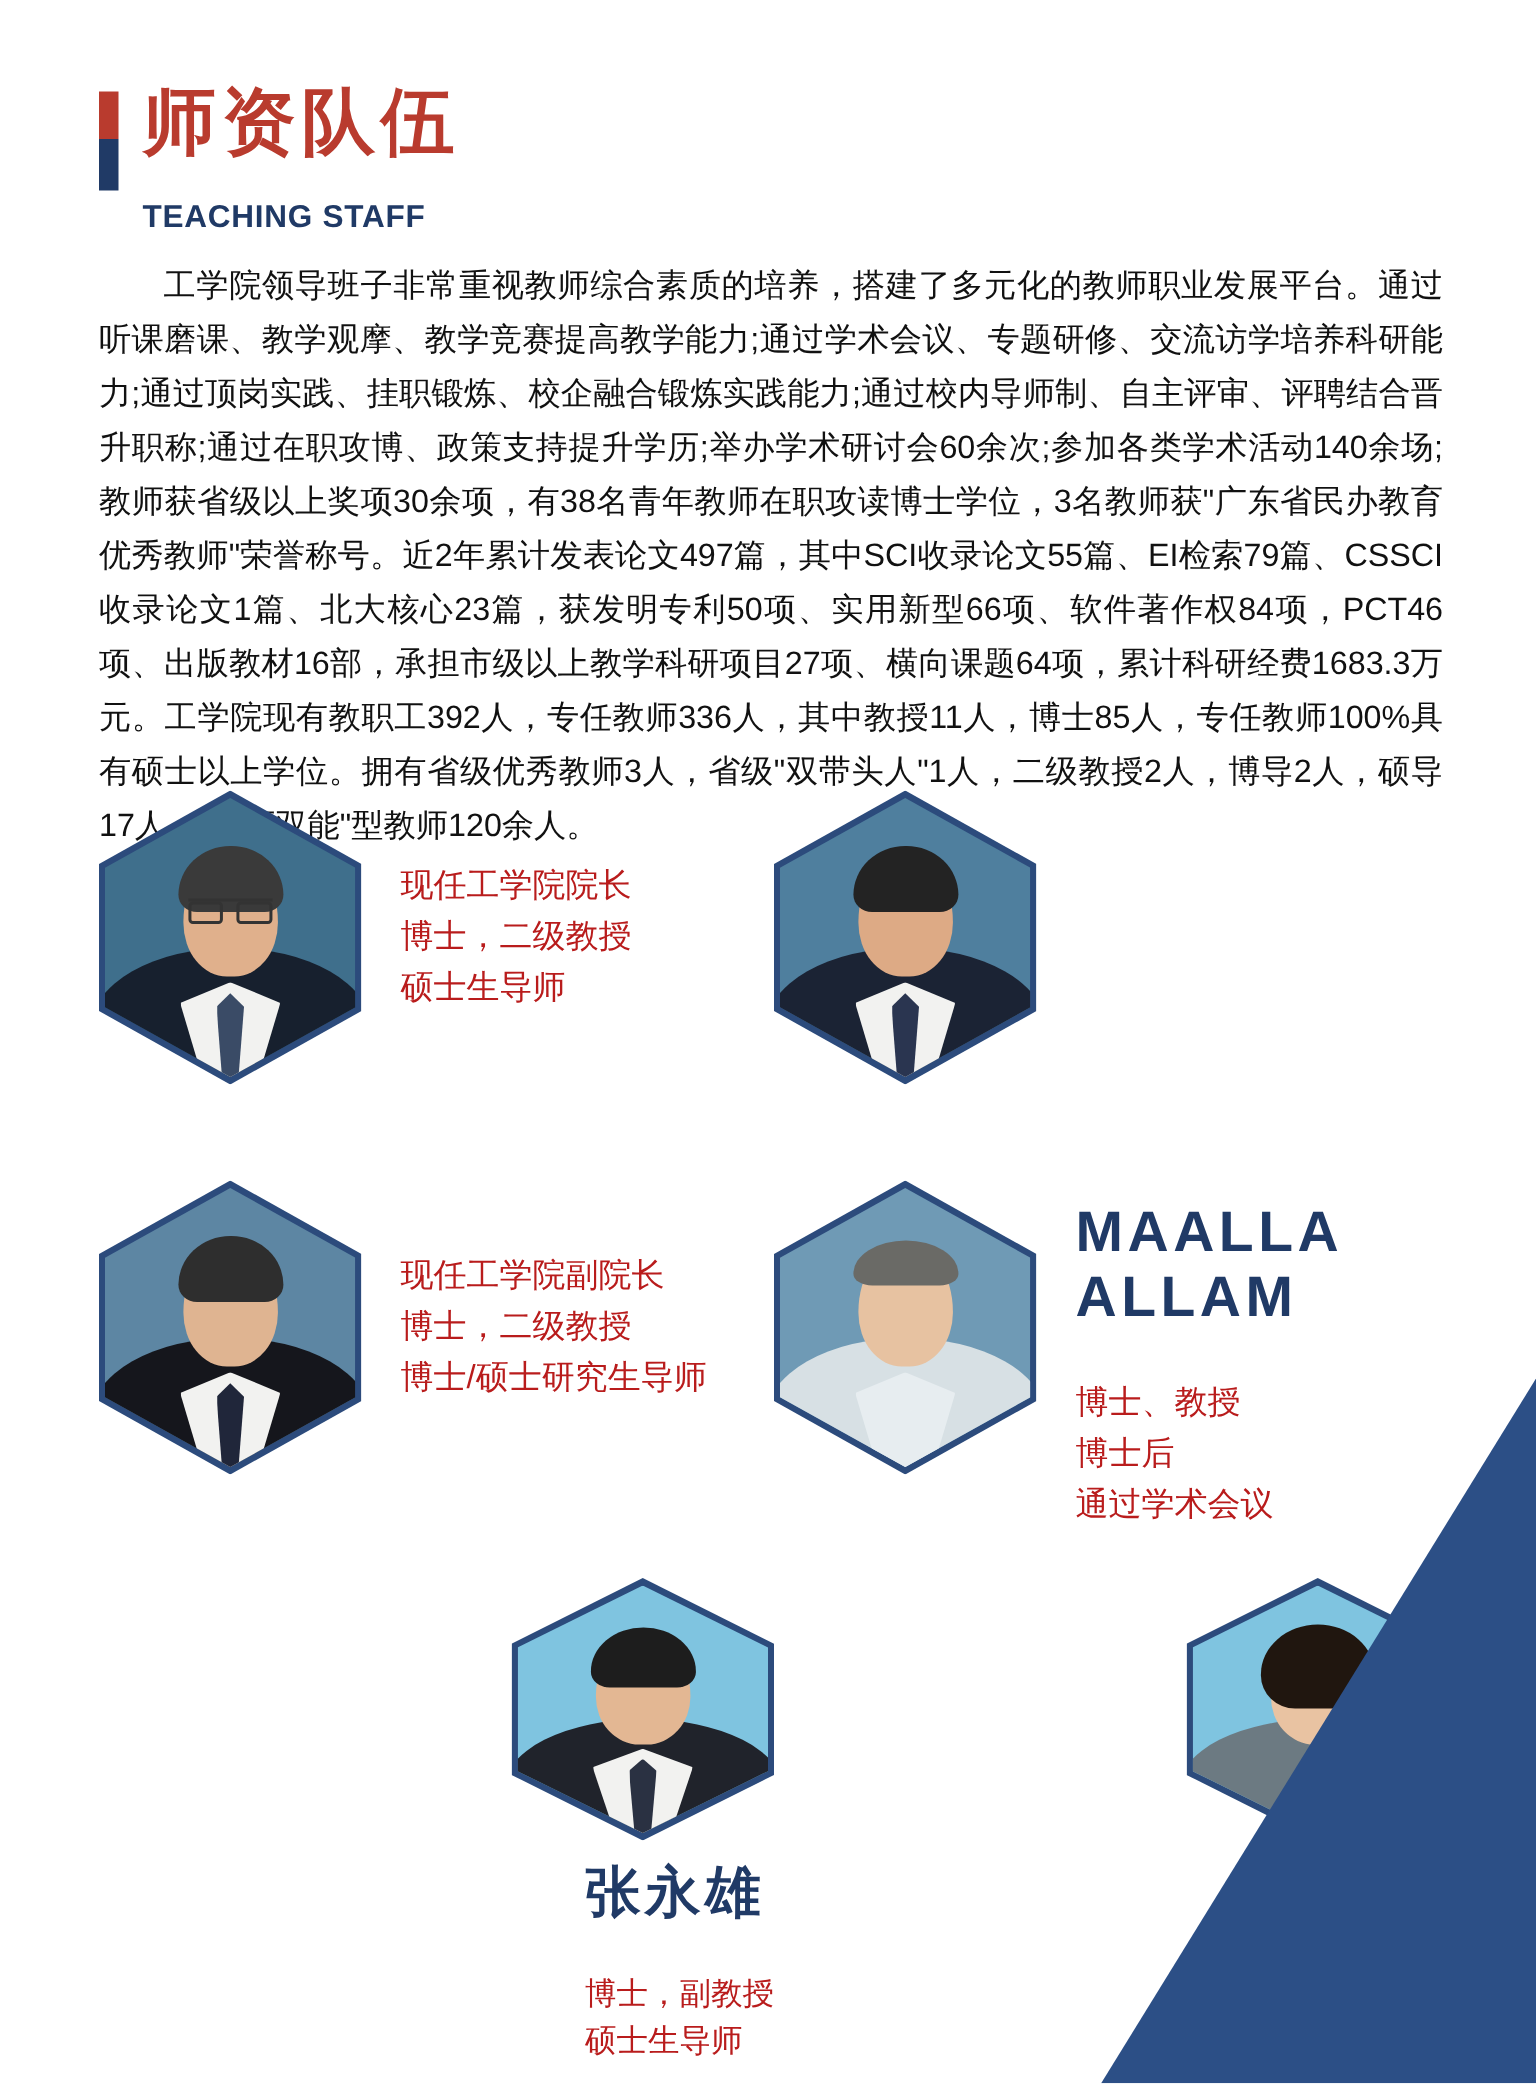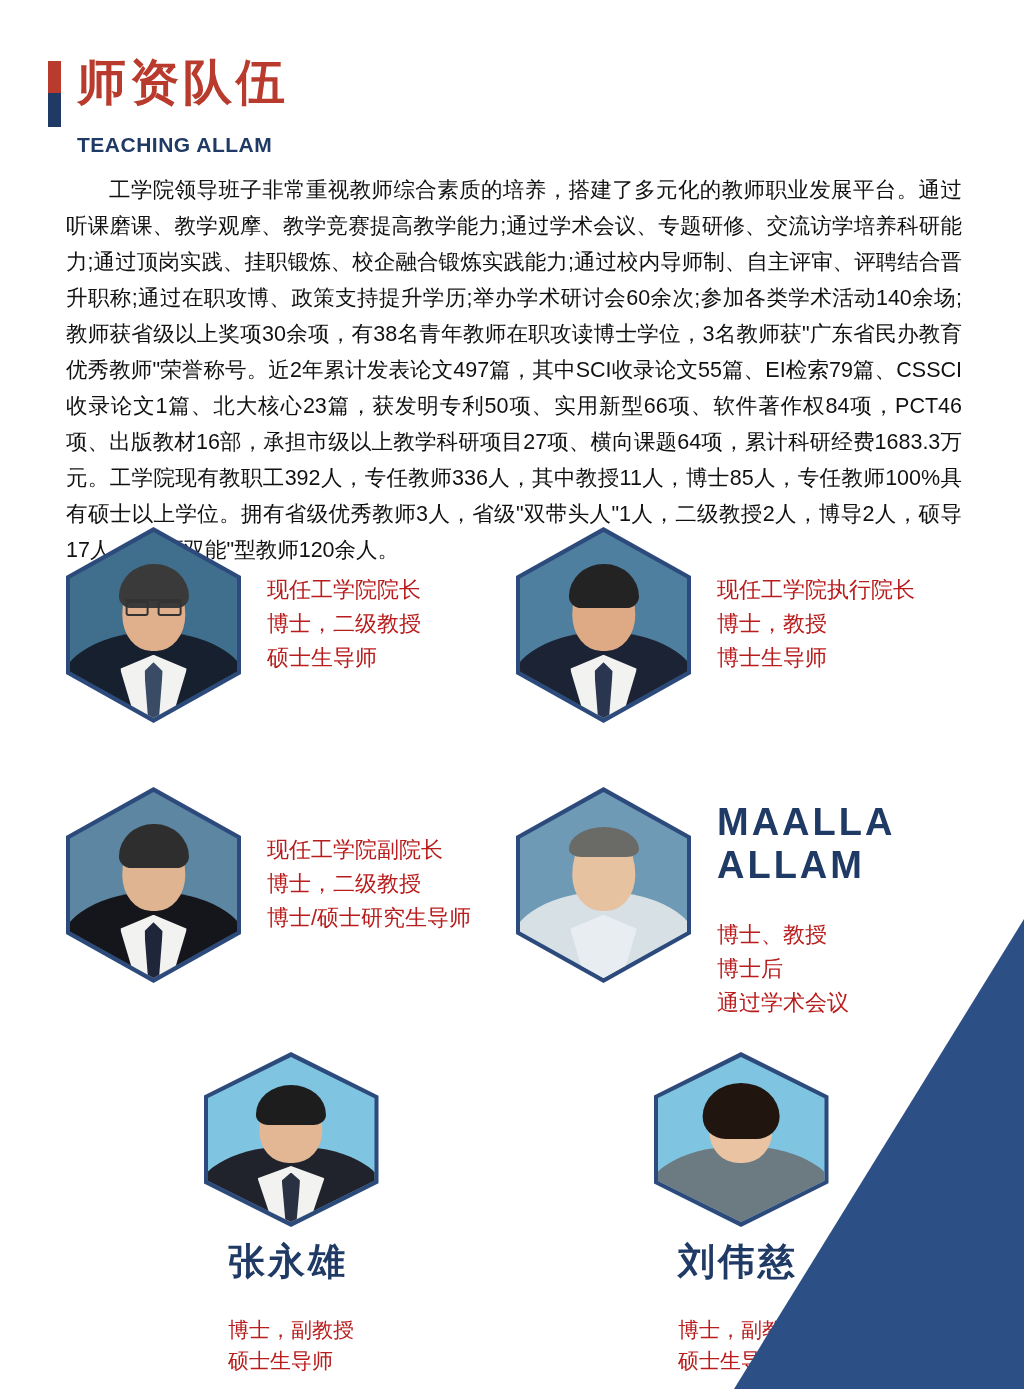--- a/index.html
+++ b/index.html
@@ -24,21 +24,21 @@
     width: 320px;
     height: 470px;
     overflow: hidden;
     pointer-events: none;
   }
   .corner-shape svg { display: block; }
 
   
   .header {
     position: absolute;
-    left: 48px;
+    left: 66px;
     top: 58px;
   }
   .header-row {
     display: flex;
     align-items: flex-start;
   }
   .header-bar {
     width: 13px;
     height: 66px;
     margin-right: 16px;
@@ -87,21 +87,21 @@
   }
   .row-1 { height: 260px; }
   .row-2 { height: 265px; }
   .row-3 { height: 330px; }
 
   .cell {
     width: 50%;
     display: flex;
     align-items: flex-start;
   }
-  .cell.below { flex-direction: column; align-items: center; }
+  .cell.below { flex-direction: column; align-items: flex-end; }
 
   
   .hex {
     width: 175px;
     height: 196px;
     flex: 0 0 175px;
     position: relative;
   }
   .hex .ring {
     position: absolute;
@@ -229,21 +229,21 @@
   .cell.below .p-lines { font-size: 21px; line-height: 31px; }
 </style>
 </head>
 <body>
 
 <div class="header">
   <div class="header-row">
     <div class="header-bar"></div>
     <h1 class="header-title">师资队伍</h1>
   </div>
-  <div class="header-sub">TEACHING ALLAM</div>
+  <div class="header-sub">TEACHING STAFF</div>
 </div>
 
 <div class="intro">工学院领导班子非常重视教师综合素质的培养，搭建了多元化的教师职业发展平台。通过听课磨课、教学观摩、教学竞赛提高教学能力;通过学术会议、专题研修、交流访学培养科研能力;通过顶岗实践、挂职锻炼、校企融合锻炼实践能力;通过校内导师制、自主评审、评聘结合晋升职称;通过在职攻博、政策支持提升学历;举办学术研讨会60余次;参加各类学术活动140余场;教师获省级以上奖项30余项，有38名青年教师在职攻读博士学位，3名教师获"广东省民办教育优秀教师"荣誉称号。近2年累计发表论文497篇，其中SCI收录论文55篇、EI检索79篇、CSSCI收录论文1篇、北大核心23篇，获发明专利50项、实用新型66项、软件著作权84项，PCT46项、出版教材16部，承担市级以上教学科研项目27项、横向课题64项，累计科研经费1683.3万元。工学院现有教职工392人，专任教师336人，其中教授11人，博士85人，专任教师100%具有硕士以上学位。拥有省级优秀教师3人，省级"双带头人"1人，二级教授2人，博导2人，硕导17人，"双师双能"型教师120余人。</div>
 
 <div class="people">
 
   <div class="row row-1">
 
     <div class="cell">
       <div class="hex">
@@ -275,23 +275,20 @@
             <div class="pt-bg" style="background:#4f7f9e"></div>
             <div class="pt-body" style="background:#1b2334"></div>
             <div class="pt-shirt"></div>
             <div class="pt-tie" style="background:#2a3550"></div>
             <div class="pt-head" style="background:#ddaa85"></div>
             <div class="pt-hair" style="background:#232323"></div>
           </div>
         </div>
       </div>
       <div class="info">
-        <div class="p-lines">现任工学院执行院长
-博士，教授
-博士生导师</div>
       </div>
     </div>
   </div>
 
   <div class="row row-2">
 
     <div class="cell">
       <div class="hex">
         <div class="ring"></div>
         <div class="photo">

